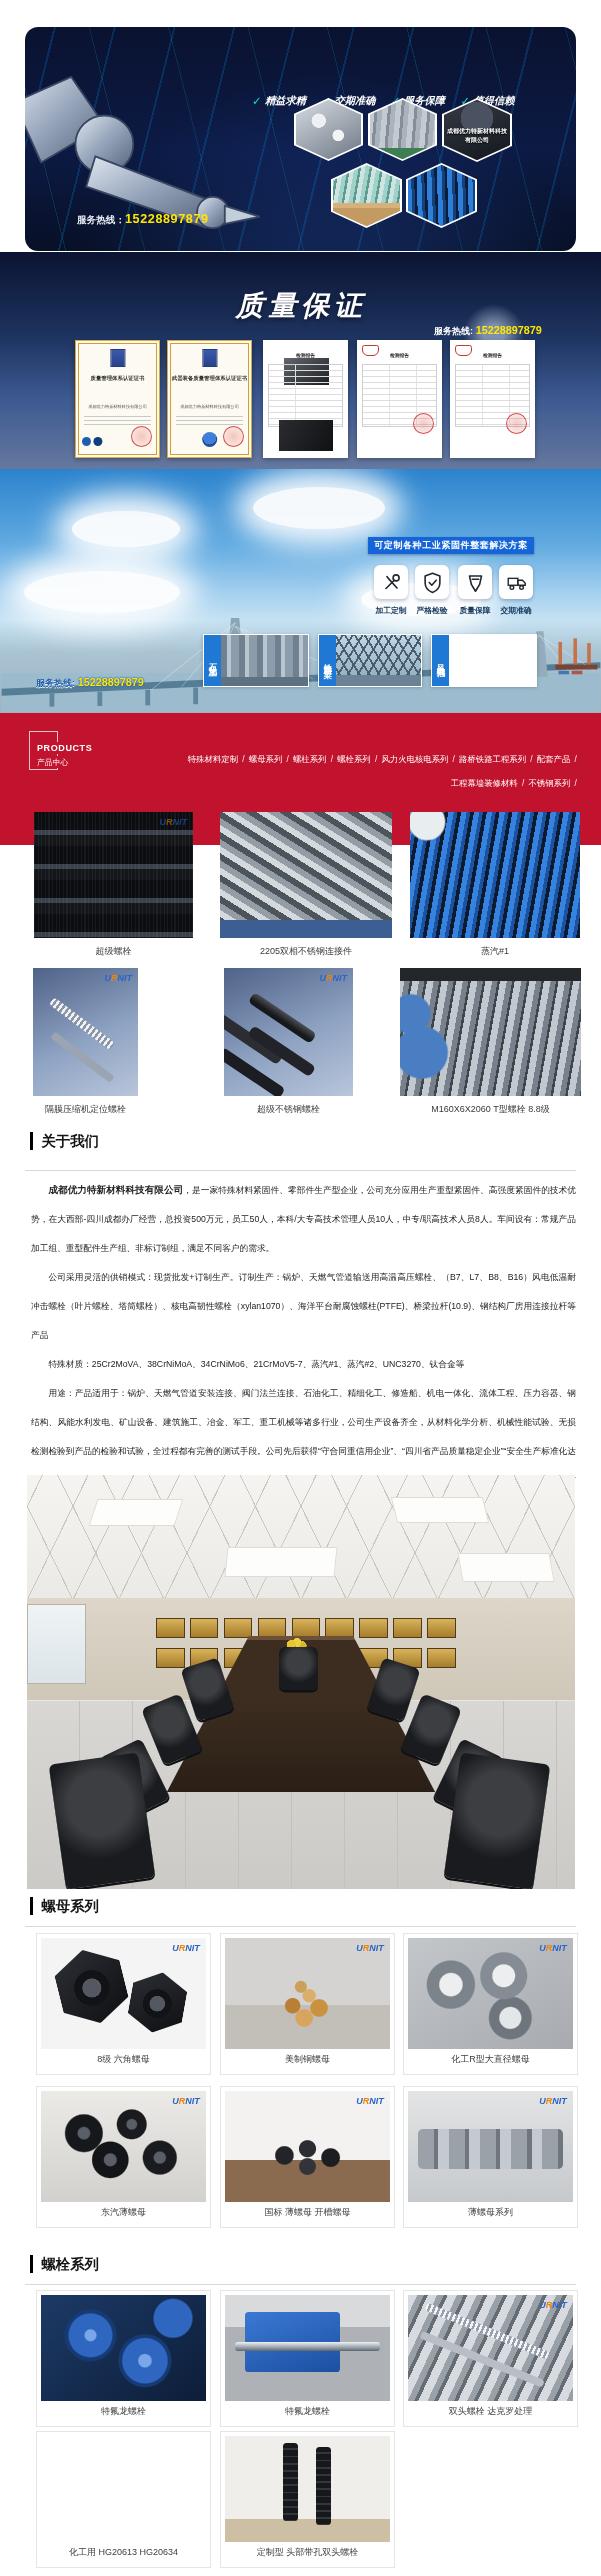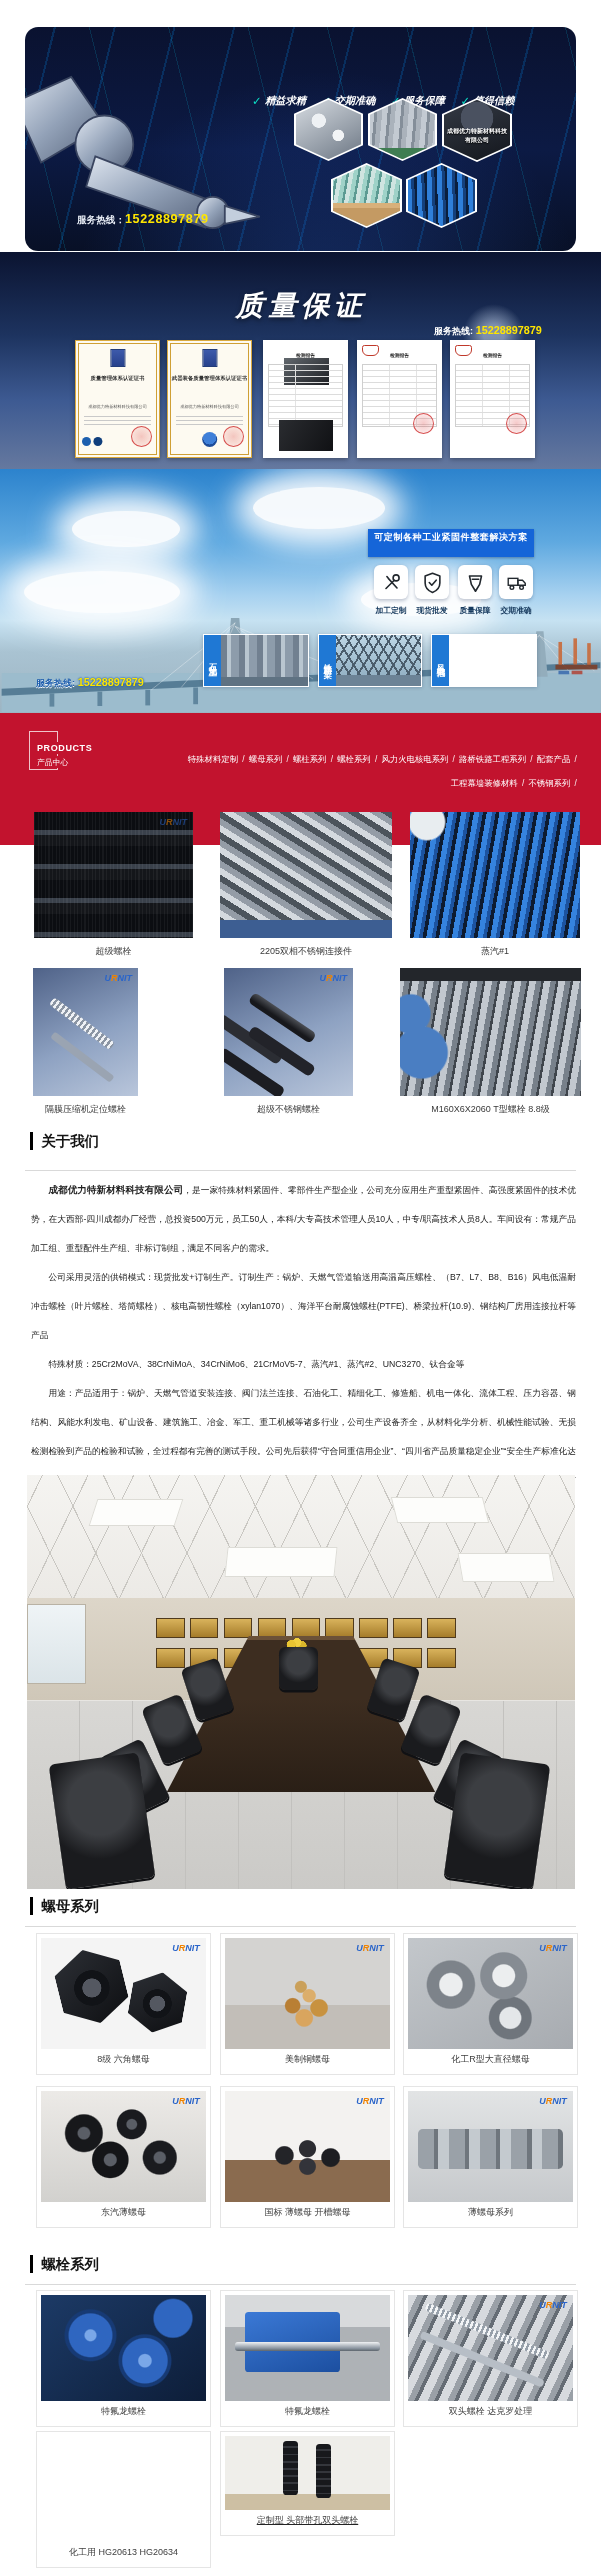--- a/index.html
+++ b/index.html
@@ -56,21 +56,21 @@
   .cert.report .seal{right:8.4px;bottom:24px;}
   .cert .photo1{position:absolute;top:18px;left:20.5px;width:45px;height:26.5px;background:linear-gradient(145deg,#62686e,#1c1e22);}
   .cert .photo2{position:absolute;bottom:7.2px;left:15.6px;width:54px;height:31px;background:linear-gradient(120deg,#2a2c30,#101114);}
 
   
   .sky{position:absolute;left:0;top:469px;width:602px;height:244px;overflow:hidden;
     background:linear-gradient(180deg,#2c83cd 0%,#5fa9e0 30%,#a8d2f0 52%,#c6e2f2 62%,#a9c3d2 75%,#9db4c2 100%);}
   .cloud{position:absolute;background:#fff;border-radius:50%;filter:none;box-shadow:0 0 28px 18px rgba(255,255,255,.95);opacity:.95;}
   .sky-title{position:absolute;right:60px;top:49px;font-size:18.7px;font-weight:900;font-style:italic;color:#15181d;white-space:nowrap;text-shadow:0 1.2px 0 rgba(255,255,255,.6);}
   .sky-title .red{color:#e83a10;}
-  .sky-btn{position:absolute;left:368px;top:60px;width:166px;height:28px;background:#1565d8;color:#fff;font-size:9px;font-weight:bold;text-align:center;line-height:17px;letter-spacing:0.6px;box-shadow:0 1.2px 2.4px rgba(0,0,40,.3);}
+  .sky-btn{position:absolute;left:368px;top:68px;width:166px;height:17px;background:#1565d8;color:#fff;font-size:9px;font-weight:bold;text-align:center;line-height:17px;letter-spacing:0.6px;box-shadow:0 1.2px 2.4px rgba(0,0,40,.3);}
   .sicon{position:absolute;top:96px;width:34px;height:34px;background:#fff;border-radius:6px;box-shadow:0 1.2px 3.6px rgba(20,40,80,.25);display:flex;align-items:center;justify-content:center;}
   .sicon svg{width:23px;height:23px;}
   .slab{position:absolute;top:136px;width:34px;text-align:center;font-size:7.8px;font-weight:bold;color:#173a5e;white-space:nowrap;}
   .bridge{position:absolute;left:0;top:149px;width:602px;height:94px;}
   .appcard{position:absolute;top:165px;height:53px;background:#fff;border:1.2px solid #fff;box-sizing:border-box;display:flex;box-shadow:0 1.2px 3.6px rgba(0,20,60,.25);}
   .appstrip{width:17px;background:#1f78d4;color:#fff;writing-mode:vertical-rl;text-orientation:upright;display:flex;align-items:center;justify-content:center;font-size:8.4px;font-weight:bold;letter-spacing:1.8px;}
   .appimg{flex:1;}
   .ai-refinery{background:linear-gradient(0deg,#5f7282 0 18%,transparent 18%),repeating-linear-gradient(90deg,#718090 0 6px,#b9c6d0 6px 9.6px,#8d9cab 9.6px 18px),linear-gradient(#cfe3f0,#9fb8c8);}
   .ai-bridge{background:linear-gradient(0deg,#6c8396 0 22%,transparent 22%),repeating-linear-gradient(58deg,#4b5d6c 0 1.8px,transparent 1.8px 8.4px),repeating-linear-gradient(-58deg,#4b5d6c 0 1.8px,transparent 1.8px 8.4px),linear-gradient(#bed7e6,#8aa9bd);}
   .ai-wind{background:linear-gradient(0deg,#c7b186 0 30%,transparent 30%),repeating-linear-gradient(90deg,transparent 0 20.5px,#f4f7f8 20.5px 22px,transparent 22px 42px),linear-gradient(#c2dcec,#dfeaf0 70%,#cbb astonishing 0),linear-gradient(#c2dcec,#e4edf2);}
@@ -296,21 +296,21 @@
     </div>
     <div class="sicon" style="left:499px;">
       <svg viewBox="0 0 100 100" fill="none" stroke="#22282e" stroke-width="6">
         <rect x="14" y="32" width="42" height="30"></rect>
           <path d="M56 40 h20 l12 13 v9 h-32z"></path>
           <circle cx="30" cy="72" r="8"></circle>
           <circle cx="72" cy="72" r="8"></circle>
         </svg>
     </div>
     <div class="slab" style="left:374px;">加工定制</div>
-    <div class="slab" style="left:415px;">现货批发</div>
+    <div class="slab" style="left:415px;">严格检验</div>
     <div class="slab" style="left:458px;">质量保障</div>
     <div class="slab" style="left:499px;">交期准确</div>
 
     <svg class="bridge" viewBox="0 0 1000 157">
       <rect x="0" y="92" width="1000" height="65" fill="#9cbccd"></rect>
       <path d="M0,118 L1000,74 L1000,84 L0,130 Z" fill="#567d96"></path>
       <polygon points="383,0 397,0 406,112 374,112" fill="#8ba6b6"></polygon>
       <polygon points="893,22 905,22 912,98 886,98" fill="#93adbc"></polygon>
       <g stroke="rgba(255,255,255,.55)" stroke-width="1">
         <path d="M390,8 L250,120 M390,8 L300,116 M390,8 L345,112 M390,14 L460,108 M390,14 L520,102 M390,14 L590,97"></path>
@@ -506,19 +506,19 @@
   <div class="pcard" style="left:403px;top:2290px;height:137px;">
     <div class="pimg v-b3">
       <span class="urnit"><b>U</b><b class="r">R</b><b>NIT</b></span>
       </div>
     <div class="pcap">双头螺栓 达克罗处理</div>
   </div>
   <div class="pcard" style="left:36px;top:2431px;height:137px;align-items:center;">
     <div class="pimg v-b4"></div>
     <div class="pcap">化工用 HG20613 HG20634</div>
   </div>
-  <div class="pcard" style="left:220px;top:2431px;height:105px;text-decoration:underline;">
+  <div class="pcard" style="left:220px;top:2431px;height:137px;">
     <div class="pimg v-b5"></div>
     <div class="pcap">定制型 头部带孔双头螺栓</div>
   </div>
 
 </div>
 
 
 </body></html>

